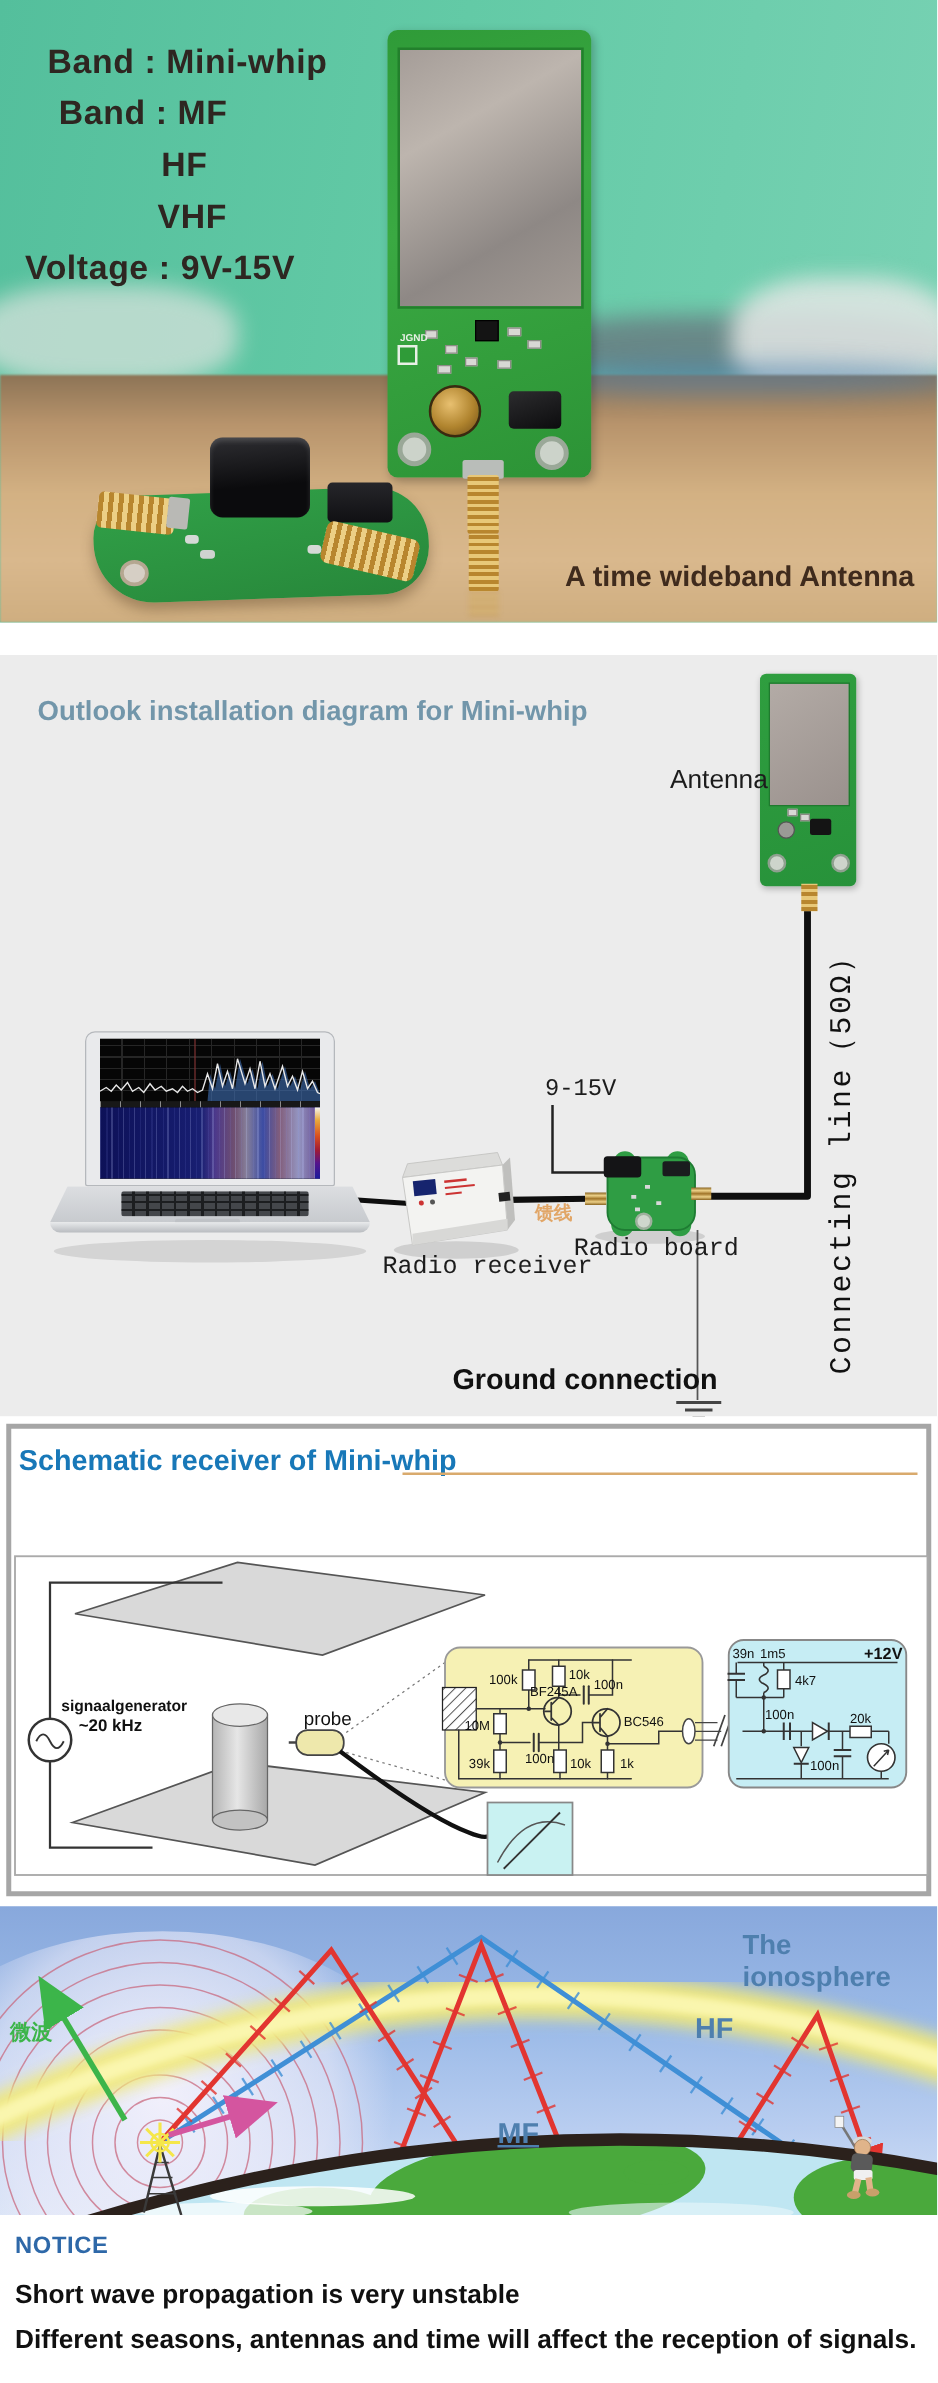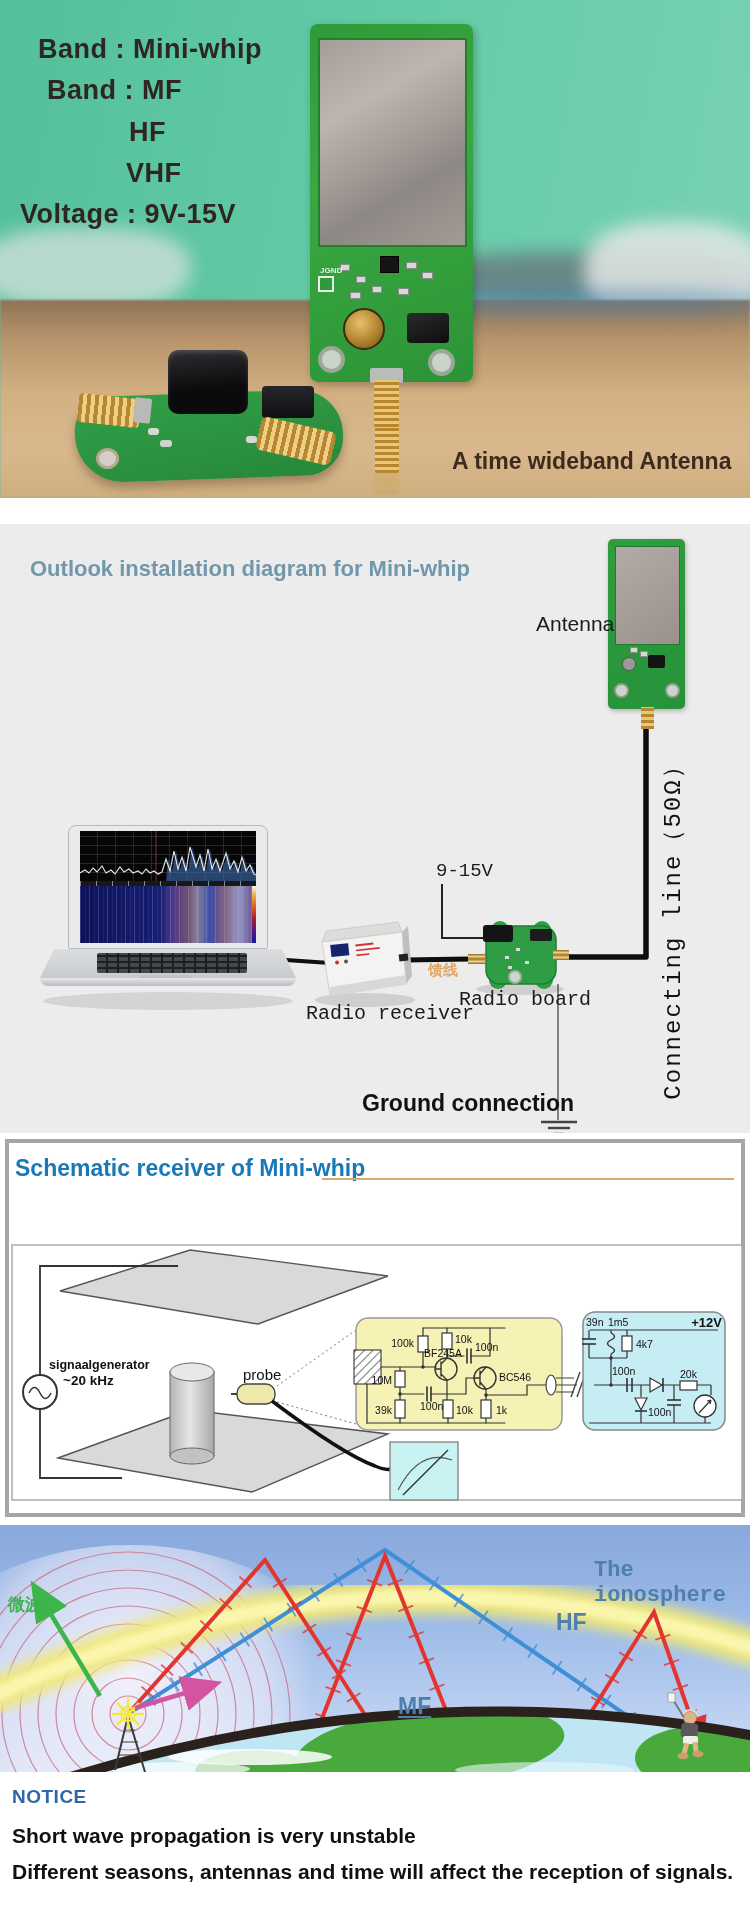--- a/index.html
+++ b/index.html
@@ -79,21 +79,21 @@
   .schem{position:absolute;left:0;top:1133px;width:750px;height:392px;background:#fff;}
   .schem-card{position:absolute;left:5px;top:6px;width:732px;height:370px;border:4px solid #a6a6a6;background:#fff;}
   .schem-title{position:absolute;left:15px;top:22px;font-size:23px;font-weight:bold;color:#1878b8;}
   .schem-underline{position:absolute;left:322px;top:45px;width:412px;height:2px;background:#d9aa6d;}
   
   .iono{position:absolute;left:0;top:1525px;width:750px;height:247px;overflow:hidden;
         background:linear-gradient(180deg,#7fa2dc 0,#88a8dc 0,#9cbbe8 40%,#b8cdf0 72%,#d5e2f6 100%);}
   .iono-lavender{position:absolute;left:-80px;top:20px;width:420px;height:260px;border-radius:50%;
         background:radial-gradient(circle,rgba(245,242,252,.95) 0%,rgba(240,238,250,.55) 55%,rgba(240,238,250,0) 75%);}
   .iono-lbl{position:absolute;font-weight:bold;color:#4e7fae;}
-  .microwave-lbl{position:absolute;left:8px;top:68px;font-weight:bold;font-size:17px;color:#3cb54a;font-family:Liberation Mono, monospace;}
+  .microwave-lbl{position:absolute;left:8px;top:89px;font-weight:bold;font-size:17px;color:#3cb54a;font-family:Liberation Mono, monospace;}
   
   .notice{position:absolute;left:0;top:1772px;width:750px;height:134px;background:#fff;padding-left:48px;}
   .notice-h{position:absolute;left:12px;top:14px;font-size:19px;font-weight:bold;color:#2e68a8;letter-spacing:.5px;}
   .notice-l{position:absolute;left:12px;font-size:21px;font-weight:bold;color:#101010;}
   svg text{font-family:"Liberation Sans",sans-serif;}
 </style>
 </head>
 <body>
 
 <div class="page">
@@ -561,21 +561,21 @@
         <ellipse cx="30" cy="9" rx="7.5" ry="3.8" fill="#d8d8d8"></ellipse>
         <circle cx="30" cy="14" r="6.5" fill="#e0b48a" stroke="#9a7450" stroke-width=".6"></circle>
         <rect x="21" y="19" width="17" height="15" rx="4" fill="#5a5a5a" transform="rotate(6 29 26)"></rect>
         <rect x="23" y="32" width="15" height="8" rx="2" fill="#f0f0f0"></rect>
         <rect x="23" y="39" width="5" height="11" fill="#e0b48a" transform="rotate(14 25 44)"></rect>
         <rect x="33" y="38" width="5" height="11" fill="#e0b48a" transform="rotate(-8 35 43)"></rect>
         <ellipse cx="23" cy="52" rx="5.5" ry="3.2" fill="#c9a06a"></ellipse>
         <ellipse cx="38" cy="50" rx="5.5" ry="3.2" fill="#c9a06a"></ellipse>
       </g>
     </svg>
-    <div class="iono-lbl" style="left:594px;top:33px;font-size:22px;font-family:Liberation Mono, monospace;">The ionosphere</div>
+    <div class="iono-lbl" style="left:594px;top:18px;font-size:22px;">The ionosphere</div>
     <div class="iono-lbl" style="left:556px;top:84px;font-size:23px;">HF</div>
     <div class="iono-lbl" style="left:398px;top:168px;font-size:23px;text-decoration:underline;">MF</div>
     <div class="microwave-lbl">微波</div>
   </div>
 
   <div class="notice">
     <div class="notice-h">NOTICE</div>
     <div class="notice-l" style="top:88px;">Different seasons, antennas and time will affect the reception of signals.</div>
     <div class="notice-l" style="top:52px;">Short wave propagation is very unstable</div>
   </div>

